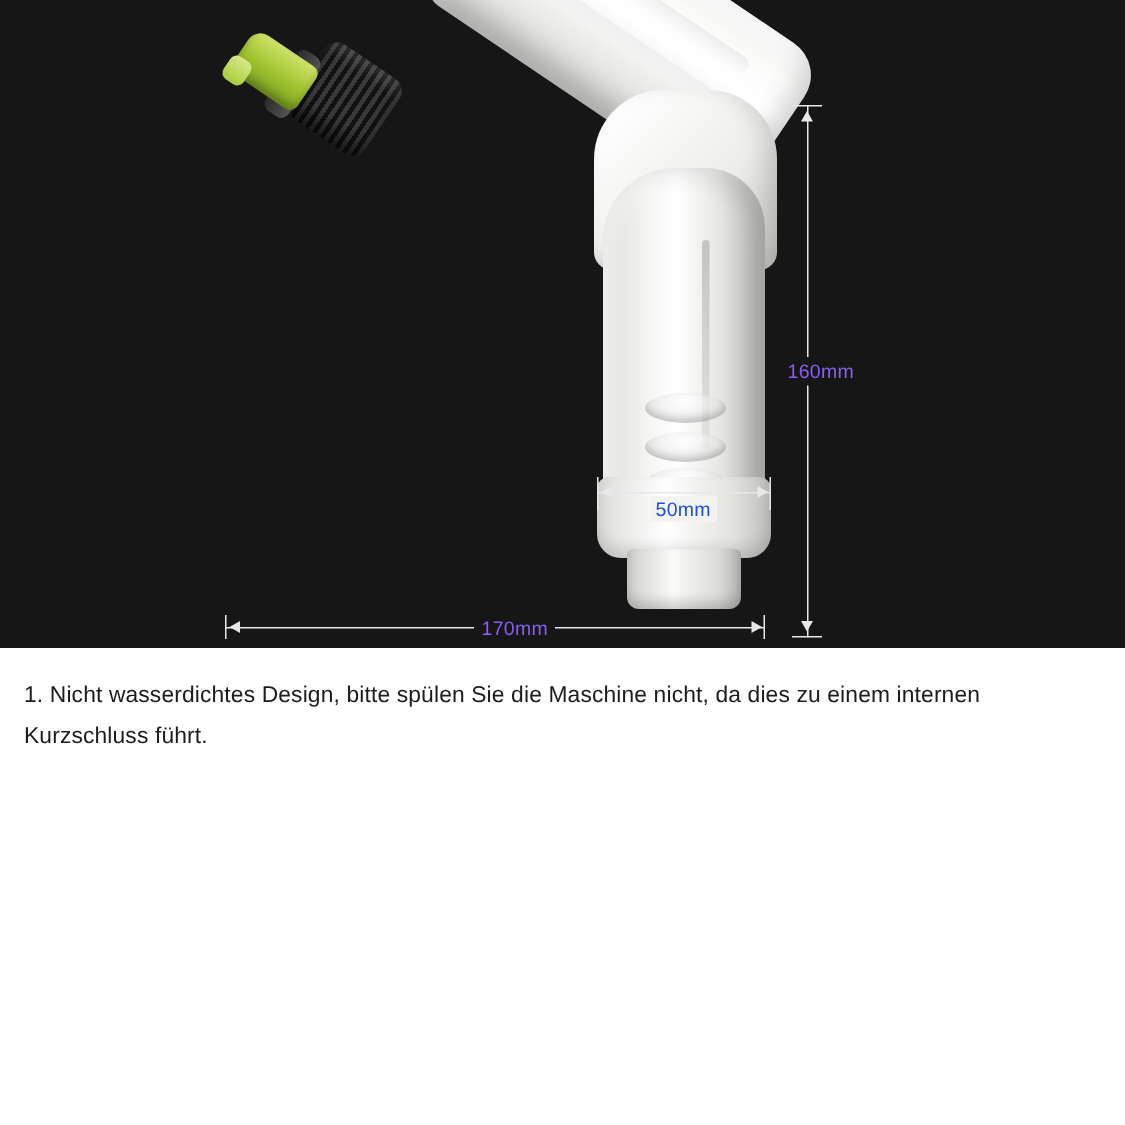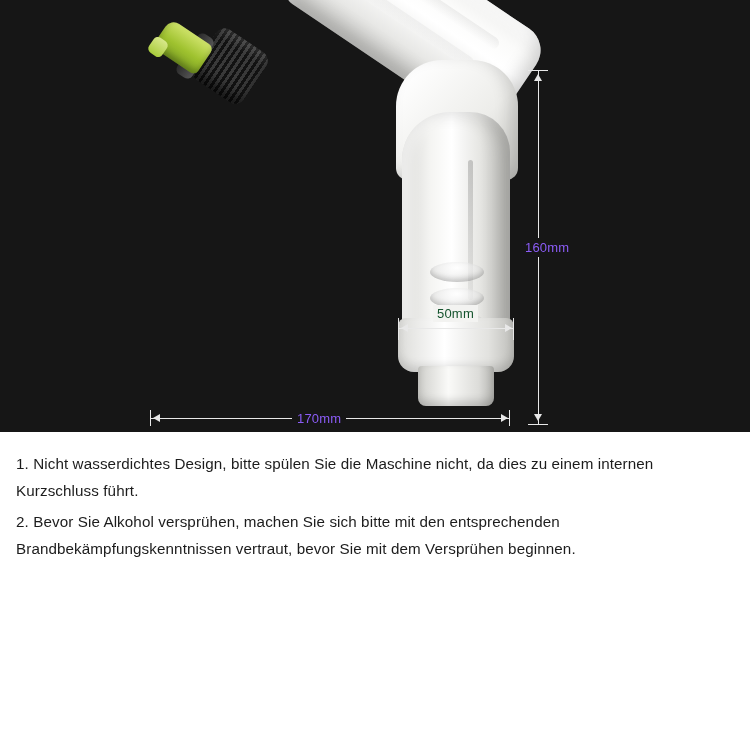--- a/index.html
+++ b/index.html
@@ -253,28 +253,27 @@
     <div class="tick h-line" style="left:528px; top:424px; width:20px; height:1px;"></div>
     <div class="arrow arrow-up" style="left:534px; top:74px;"></div>
     <div class="arrow arrow-down" style="left:534px; top:414px;"></div>
     <div class="dim-label" style="left:521px; top:238px; background:#161616; padding:2px 4px;">160mm</div>
 
     <div class="dim-line h-line" style="left:398px; top:328px; width:116px;"></div>
     <div class="tick v-line" style="left:398px; top:318px; height:22px; width:1px;"></div>
     <div class="tick v-line" style="left:513px; top:318px; height:22px; width:1px;"></div>
     <div class="arrow arrow-left" style="left:401px; top:324px;"></div>
     <div class="arrow arrow-right" style="left:505px; top:324px;"></div>
-    <div class="dim-label" style="left:433px; top:305px; color:#14532d; background:#f3f3f1; padding:1px 4px;">50mm</div>
+    <div class="dim-label" style="left:433px; top:331px; color:#1d4ed8; background:#f3f3f1; padding:1px 4px;">50mm</div>
 
     <div class="dim-line h-line" style="left:150px; top:418px; width:360px;"></div>
     <div class="tick v-line" style="left:150px; top:410px; height:16px; width:1px;"></div>
     <div class="tick v-line" style="left:509px; top:410px; height:16px; width:1px;"></div>
     <div class="arrow arrow-left" style="left:153px; top:414px;"></div>
     <div class="arrow arrow-right" style="left:501px; top:414px;"></div>
-    <div class="dim-label" style="left:292px; top:410px; background:#161616; padding:1px 5px;">170mm</div>
+    <div class="dim-label" style="left:316px; top:410px; background:#161616; padding:1px 5px;">170mm</div>
   </div>
 
   <div class="notes">
     <p class="note">1. Nicht wasserdichtes Design, bitte spülen Sie die Maschine nicht, da dies zu einem internen Kurzschluss führt.</p>
-    <p class="note">2. Bevor Sie Alkohol versprühen, machen Sie sich bitte mit den entsprechenden Brandbekämpfungskenntnissen vertraut, bevor Sie mit dem Versprühen beginnen.</p>
   </div>
 
 </div>
 
 </body></html>

